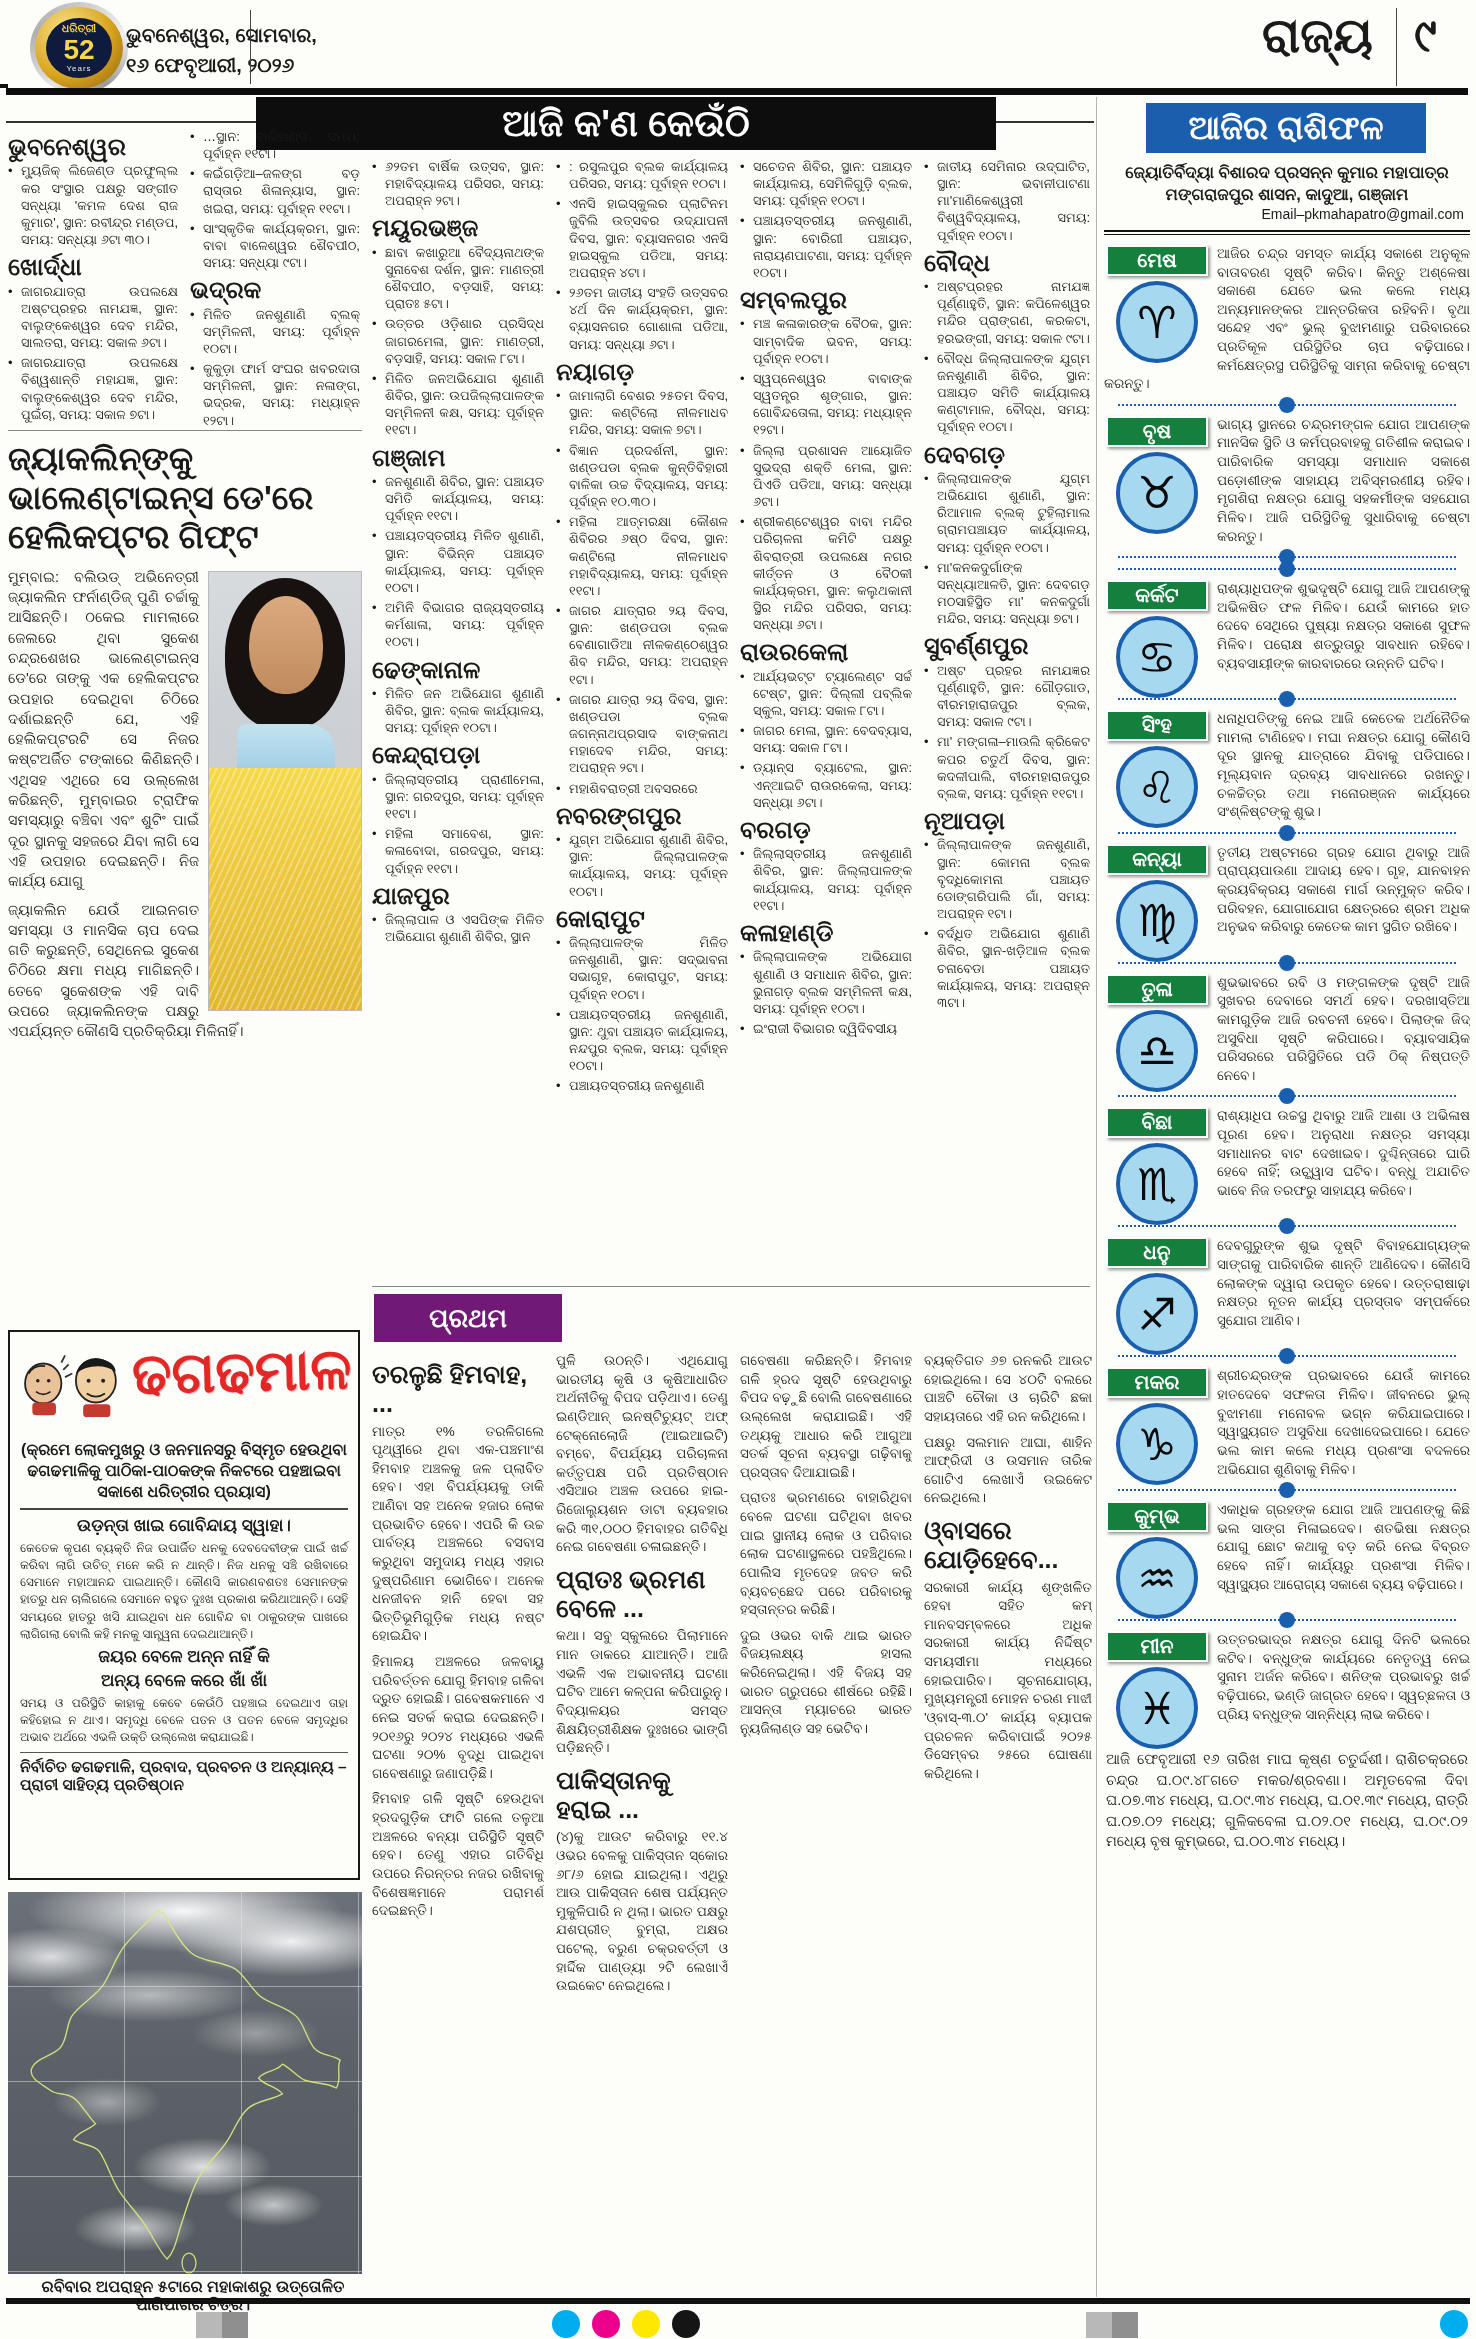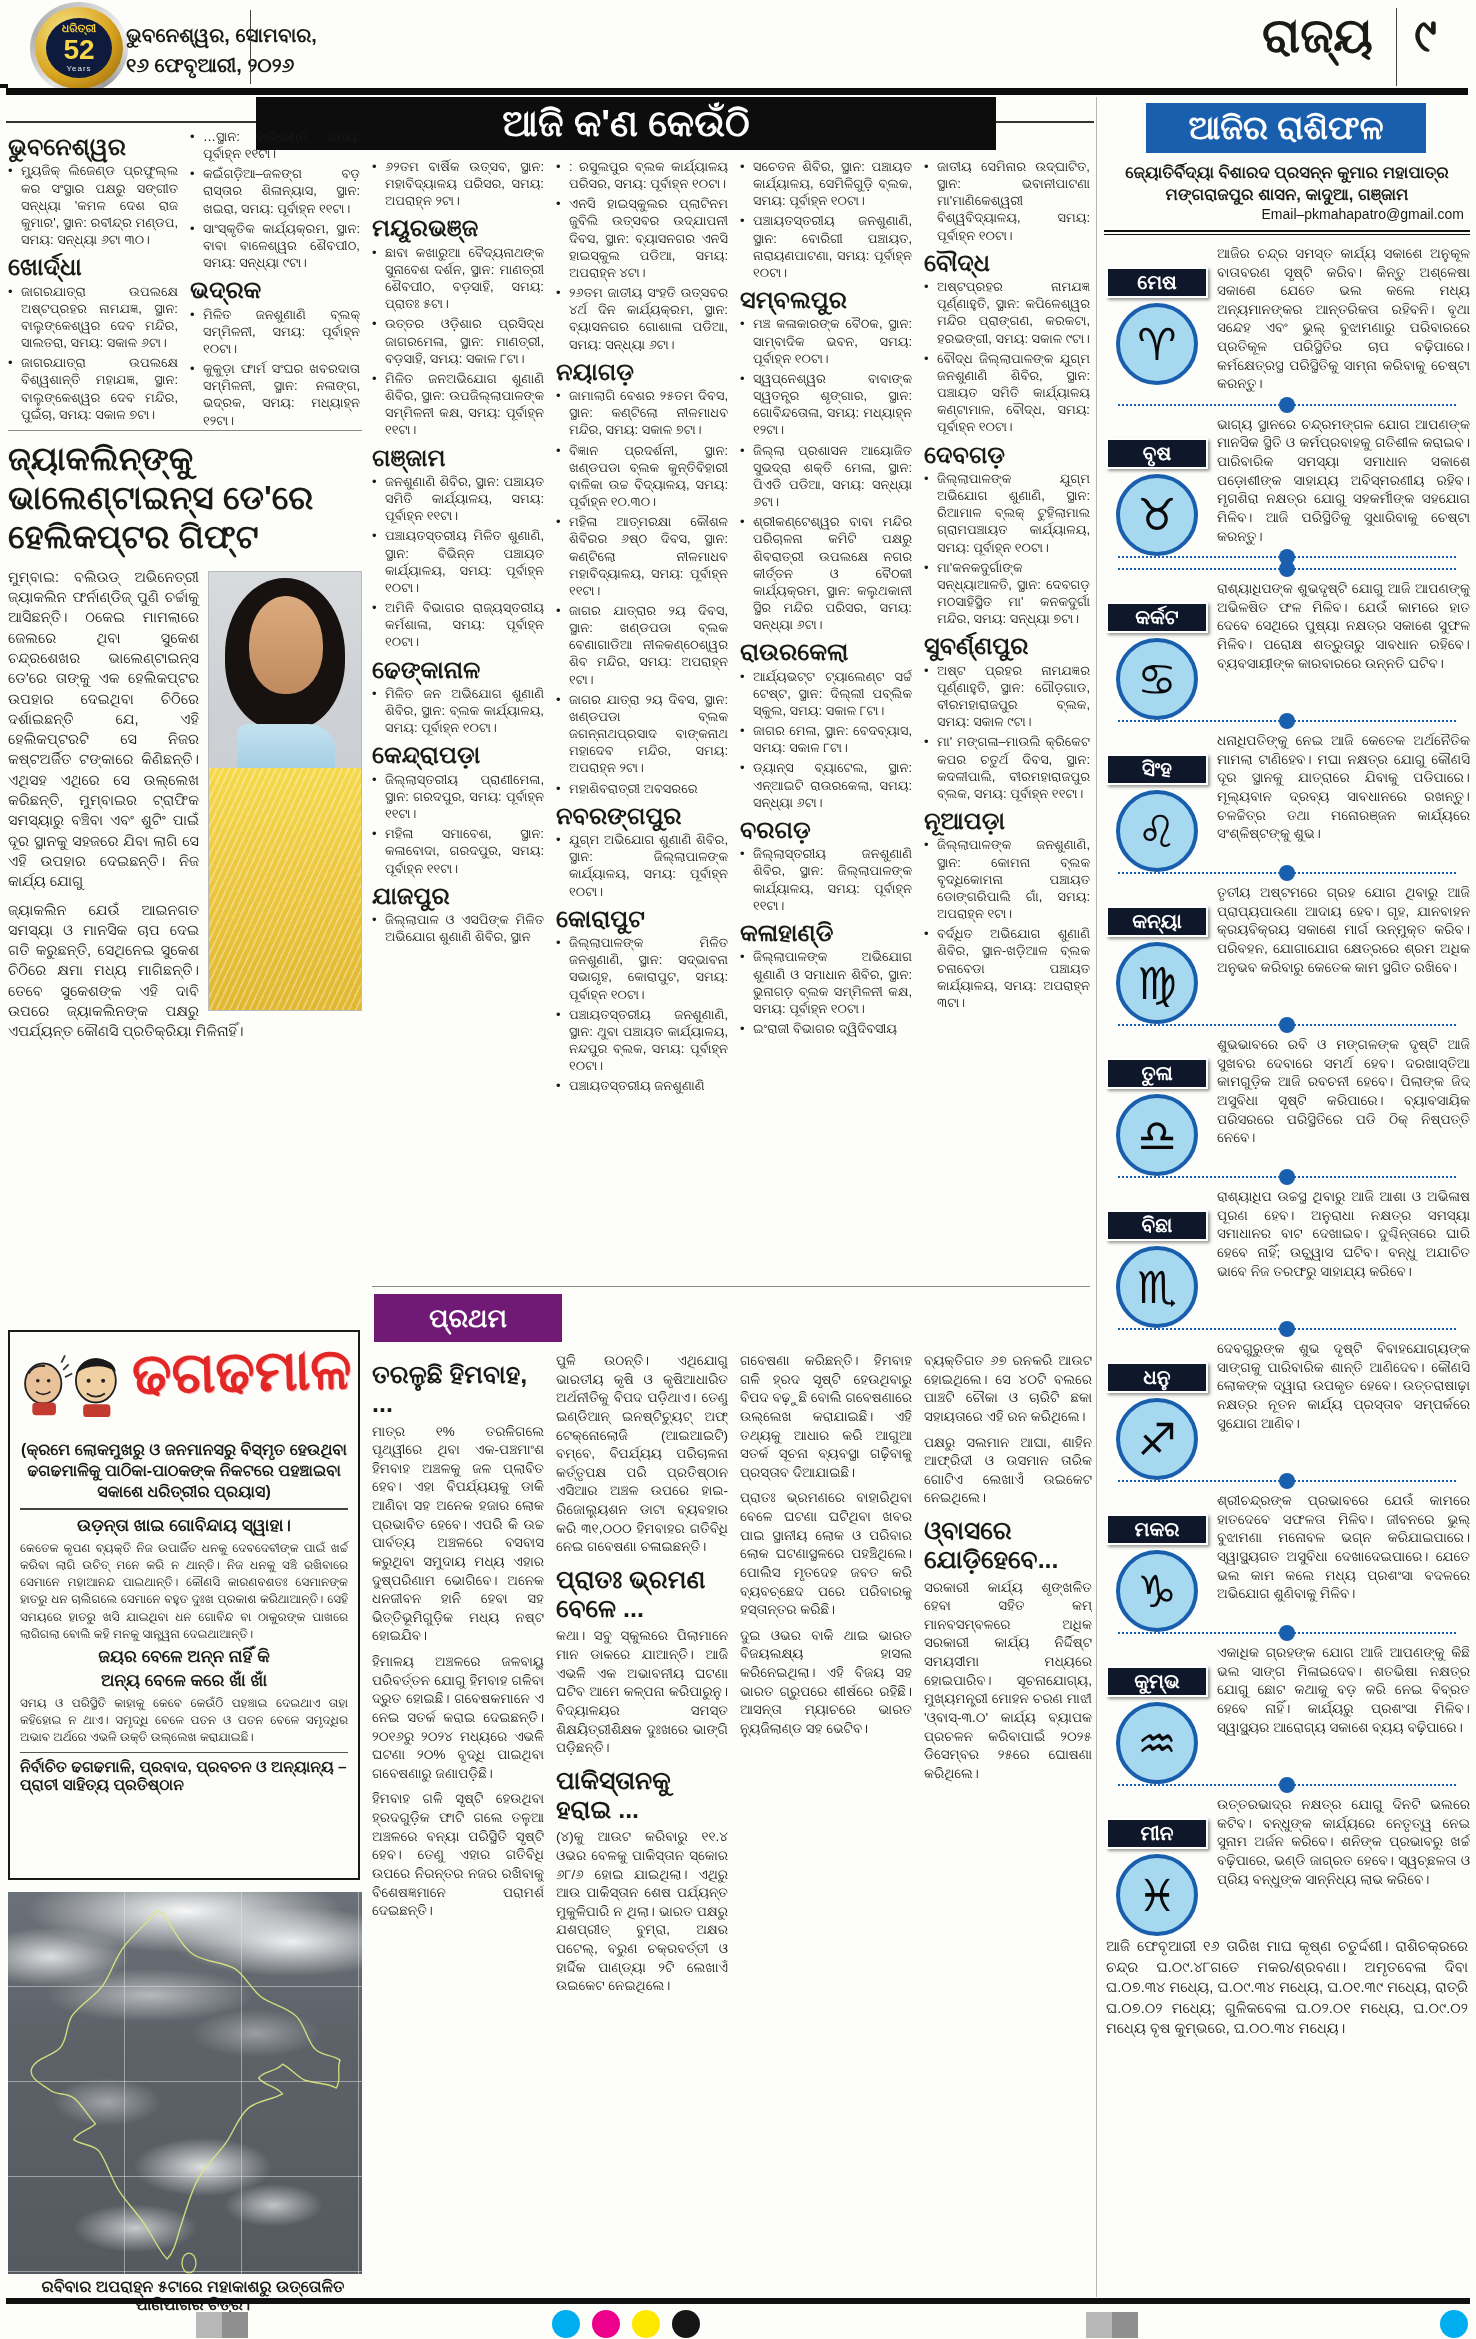--- a/index.html
+++ b/index.html
@@ -97,22 +97,22 @@
   
   .horo{position:absolute;left:1104px;top:97px;width:366px;height:2203px;overflow:hidden;}
   .horo-banner{margin:6px 0 0 42px;width:280px;height:50px;background:#1a5fae;color:#fff;
      font-size:33px;font-weight:bold;text-align:center;line-height:50px;}
   .credit{text-align:center;font-size:16.5px;font-weight:bold;margin:3px 0 0;}
   .credit.first{margin-top:10px;}
   .email{text-align:right;font-size:14px;margin:2px 6px 0 0;}
   .horo-rule{height:2px;border-top:2px solid #111;border-bottom:1px solid #111;margin:8px 0 2px;}
   .sign{padding-top:8px;}
   .iconcol{float:left;width:106px;text-align:center;margin-right:7px;}
-  .badge{display:inline-block;min-width:78px;background:#0f172a;color:#fff;font-weight:bold;
-     font-size:20px;padding:2px 10px;border:2px solid #fff;box-shadow:2px 2px 3px rgba(0,0,0,.4);margin-top:22px;}
+  .badge{display:inline-block;min-width:78px;background:#15803d;color:#fff;font-weight:bold;
+     font-size:20px;padding:2px 10px;border:2px solid #fff;box-shadow:2px 2px 3px rgba(0,0,0,.4);}
   .zicon{width:74px;height:74px;border-radius:50%;background:#a6d8f0;border:4px solid #1a5fae;
      margin:5px auto 0;display:flex;align-items:center;justify-content:center;
      font-size:44px;color:#0a0a0a;}
   .ztext{font-size:13.6px;line-height:1.37;text-align:justify;margin:0;}
   .sep{clear:both;position:relative;border-top:2px dotted #1a5fae;margin:10px 14px 2px;}
   .sep i{position:absolute;left:50%;top:-9px;margin-left:-8px;width:16px;height:16px;
      border-radius:50%;background:#1a5fae;}
   .panchanga{clear:both;font-size:14.5px;line-height:1.42;text-align:justify;margin:14px 2px 0;}
   
   .rule-bottom{position:absolute;left:6px;top:2298px;width:1464px;height:6px;background:#111;}

